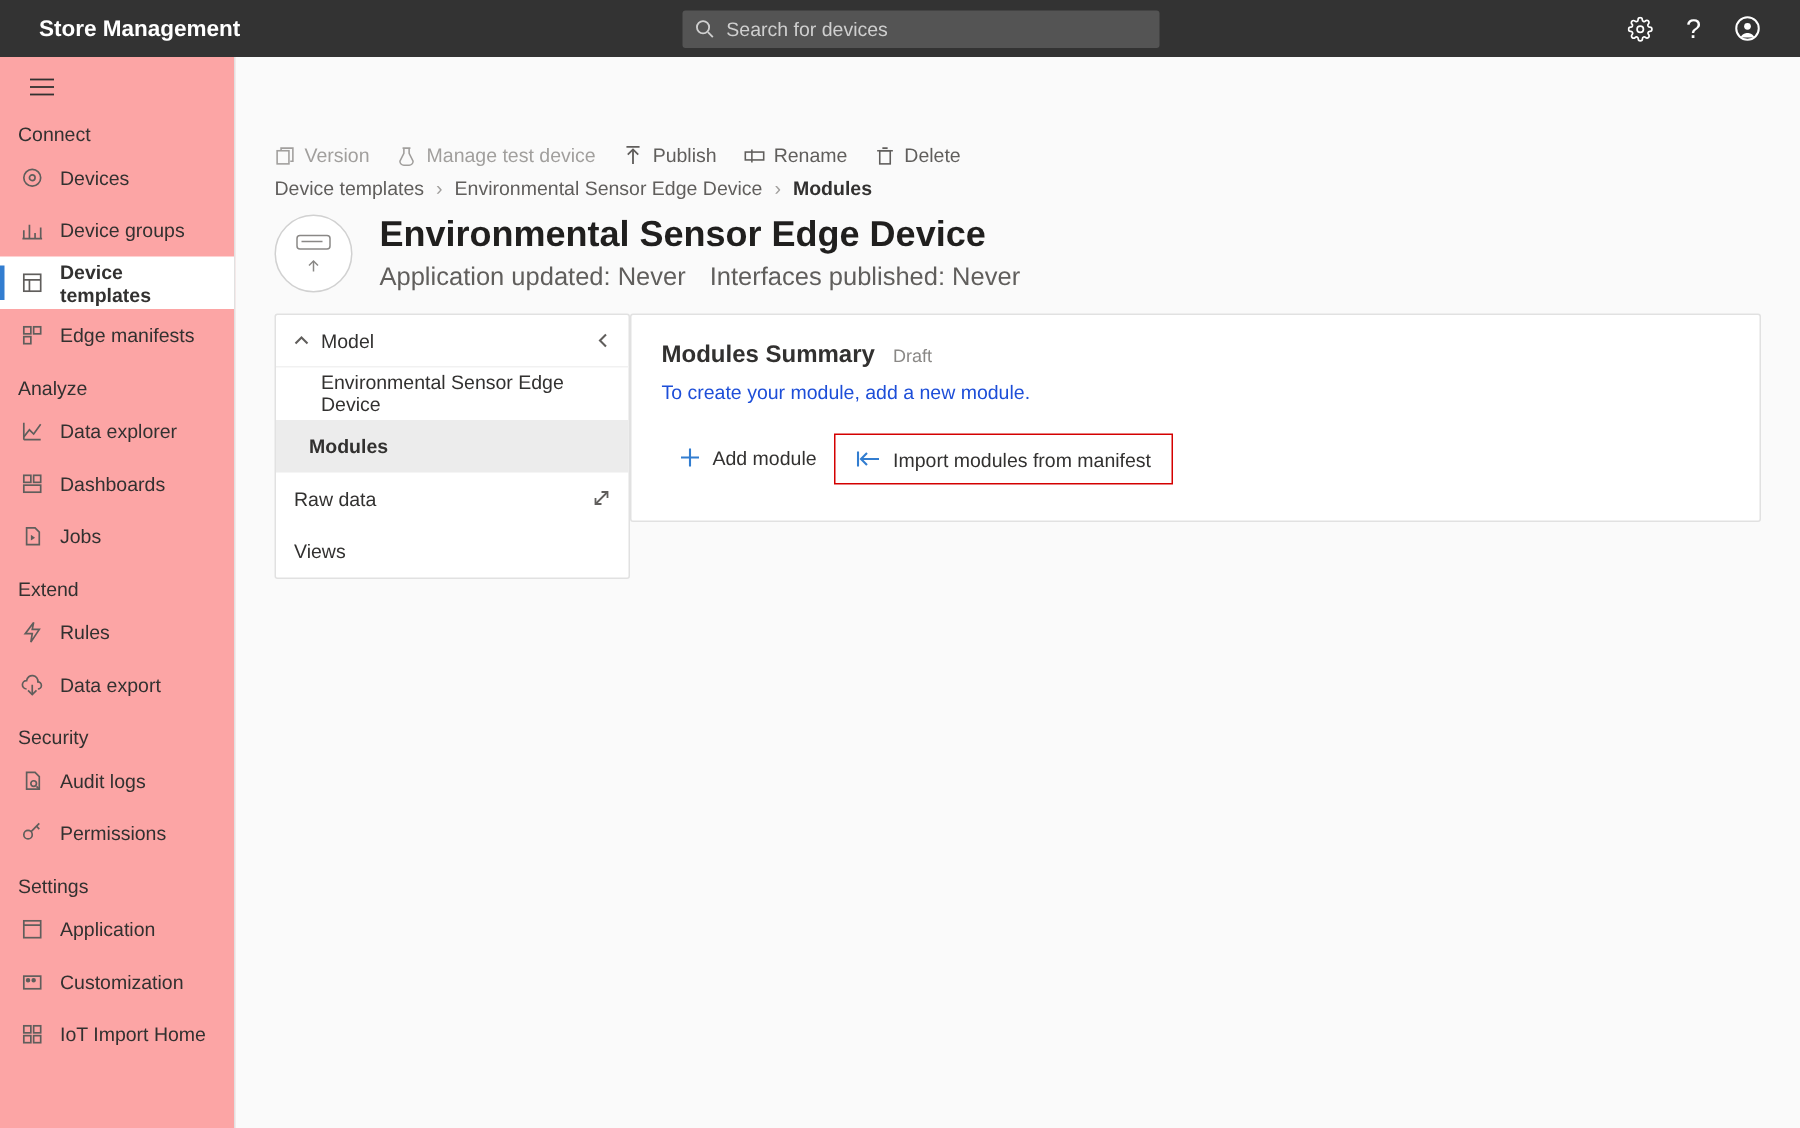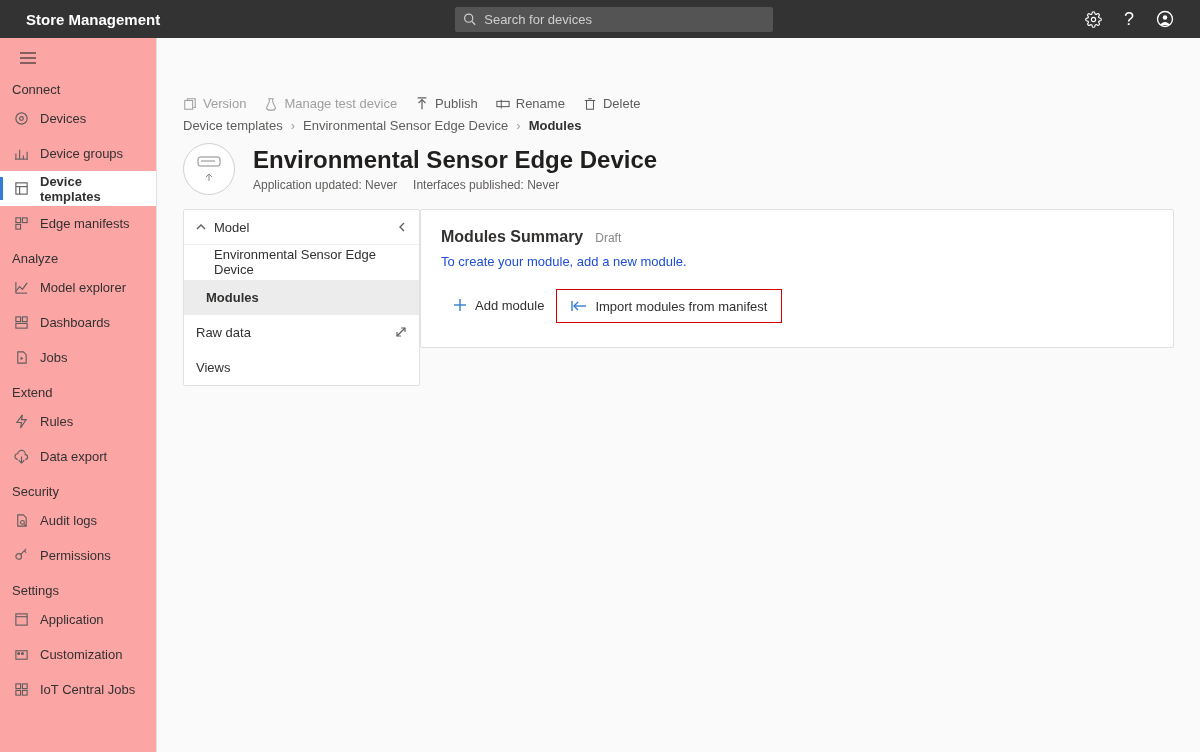--- a/index.html
+++ b/index.html
@@ -39,21 +39,21 @@
   
   .content { padding: 0 26px 26px; flex:1; overflow:auto;}
   .breadcrumb { display:flex; align-items:center; gap:8px; font-size:13px; color:#605e5c; margin-top:6px;}
   .breadcrumb .bc-item { cursor:pointer;}
   .breadcrumb .bc-item.current { color:#323130; font-weight:600;}
   .chev { color:#a19f9d;}
   
   .pagehdr { display:flex; align-items:center; margin-top:10px; gap:18px;}
   .device-icon-circle { width:52px; height:52px; border-radius:50%; border:1px solid #d1d1d1; display:flex; flex-direction:column; align-items:center; justify-content:center; background:#fff;}
   .pagehdr h1 { font-size:24px; font-weight:600; color:#201f1e;}
-  .meta-row { display:flex; gap:16px; font-size:12px; color:#605e5c; margin-top:4px;}
+  .meta-row { display:flex; gap:16px; font-size:17px; color:#605e5c; margin-top:4px;}
   
   .two-pane { display:flex; margin-top:14px; align-items:flex-start;}
   
   
   .pane-left { width:237px; background:#fff; border:1px solid #e1e1e1; border-radius:2px; }
   .tree-row { display:flex; align-items:center; height:35px; padding:0 12px; font-size:13px; cursor:pointer; border-bottom:1px solid transparent; position:relative;}
   .tree-row.model-header { justify-content:space-between; border-bottom:1px solid #f1f1f1;}
   .tree-row .left-grp { display:flex; align-items:center; gap:8px;}
   .tree-row.child-1 { padding-left:30px;}
   .tree-row.child-2 { padding-left:22px; font-weight:600; background:#ececec;}
@@ -159,21 +159,21 @@
         </div>
         <div class="nav-section-label">Analyze</div>
         <div class="nav-item">
           <span class="nav-icon">
             <svg width="15" height="15" viewBox="0 0 16 16" fill="none" stroke="currentColor" stroke-width="1.2">
               <polyline points="2 12 6 7 9 10 14 3"></polyline>
               <line x1="2" y1="2" x2="2" y2="14"></line>
               <line x1="2" y1="14" x2="14" y2="14"></line>
             </svg>
           </span>
-          <span class="nav-label">Model explorer</span>
+          <span class="nav-label">Data explorer</span>
         </div>
         <div class="nav-item">
           <span class="nav-icon">
             <svg width="15" height="15" viewBox="0 0 16 16" fill="none" stroke="currentColor" stroke-width="1.2">
               <rect x="2" y="2" width="5" height="5"></rect>
               <rect x="9" y="2" width="5" height="5"></rect>
               <rect x="2" y="9" width="12" height="5"></rect>
             </svg>
           </span>
           <span class="nav-label">Dashboards</span>
@@ -249,21 +249,21 @@
         </div>
         <div class="nav-item">
           <span class="nav-icon">
             <svg width="15" height="15" viewBox="0 0 16 16" fill="none" stroke="currentColor" stroke-width="1.2">
               <rect x="2" y="2" width="5" height="5"></rect>
               <rect x="9" y="2" width="5" height="5"></rect>
               <rect x="2" y="9" width="5" height="5"></rect>
               <rect x="9" y="9" width="5" height="5"></rect>
             </svg>
           </span>
-          <span class="nav-label">IoT Central Jobs</span>
+          <span class="nav-label">IoT Import Home</span>
         </div>
       </div>
   </div>
 
   <div class="main">
     <div class="toolbar">
       <span class="toolbar-item disabled">
         <svg width="14" height="14" viewBox="0 0 16 16" fill="none" stroke="currentColor" stroke-width="1.2">
             <rect x="2" y="4" width="9" height="10"></rect>
             <path d="M5 4V2h9v10h-2"></path>

